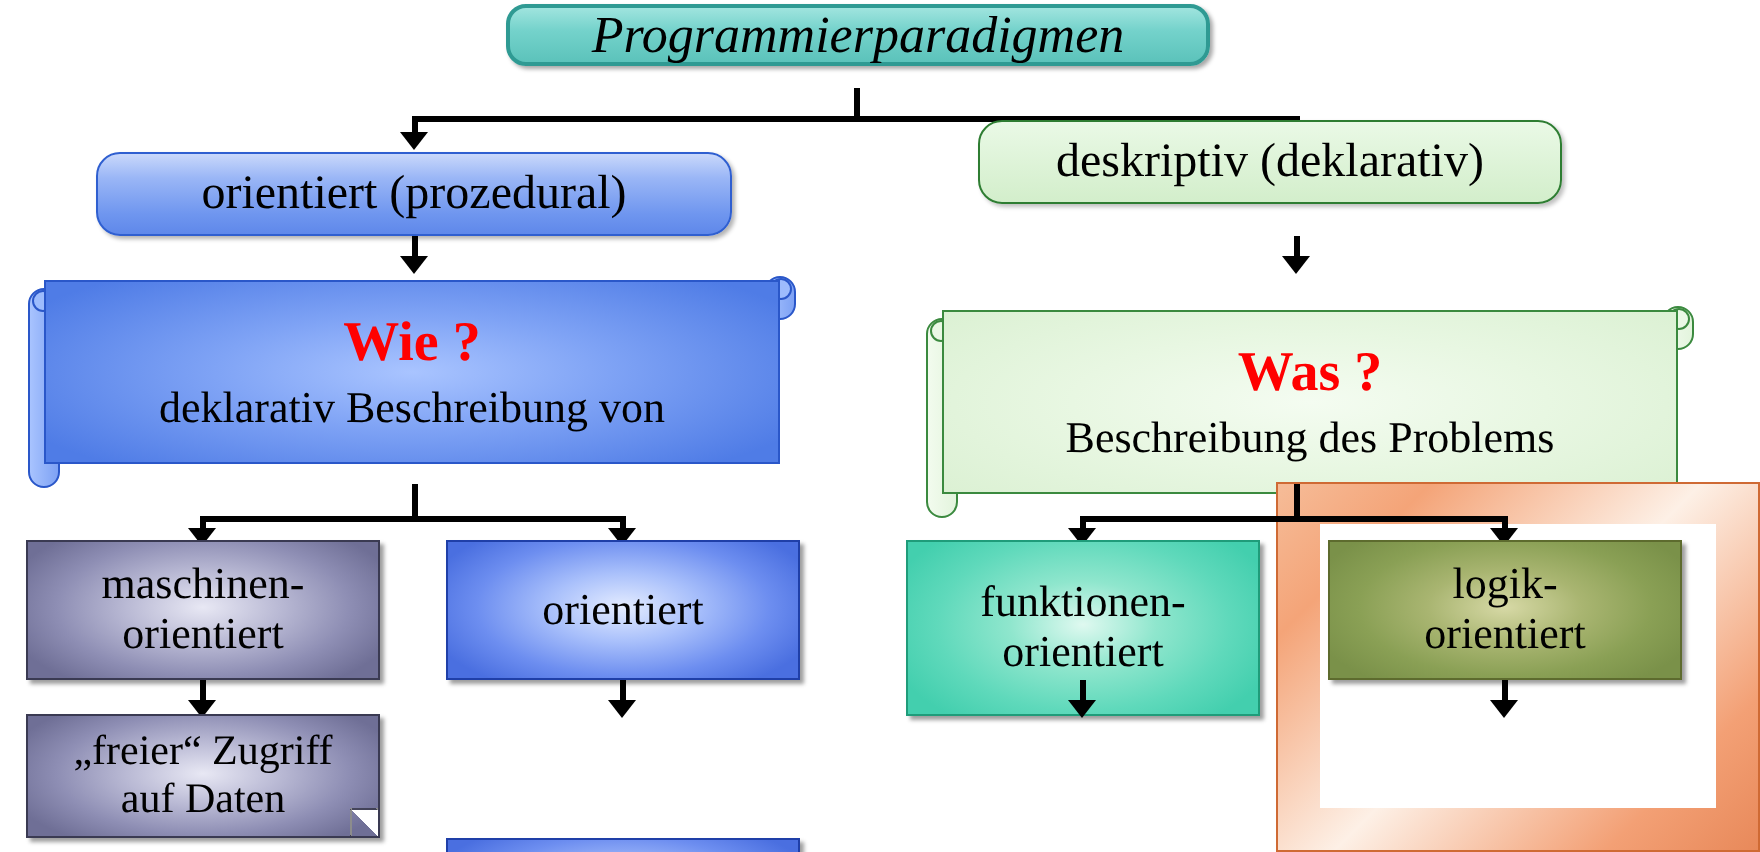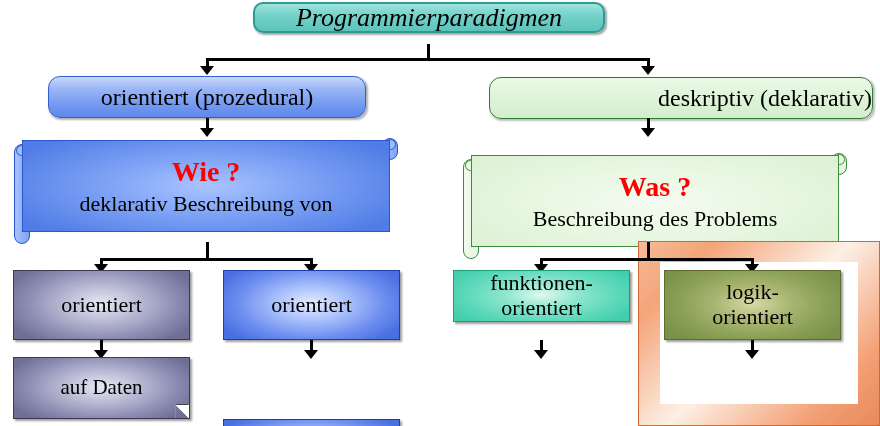--- a/index.html
+++ b/index.html
@@ -84,21 +84,21 @@
   <div class="ln vline" style="left:427px;top:44px;height:16px;"></div>
   <div class="ln hline" style="left:206px;top:58px;width:444px;"></div>
   <div class="ln vline" style="left:206px;top:58px;height:12px;"></div>
   <div class="ln vline" style="left:647px;top:58px;height:12px;"></div>
   <div class="arw" style="left:200px;top:66px;"></div>
   <div class="arw" style="left:641px;top:66px;"></div>
 
   <div class="node cat-blue" style="left:48px;top:76px;width:318px;height:42px;">
     <span>orientiert (prozedural)</span>
   </div>
-  <div class="node cat-green" style="left:489px;top:77px;width:384px;height:42px;align-items:flex-end;">
+  <div class="node cat-green" style="left:489px;top:60px;width:292px;height:42px;">
     <span>deskriptiv (deklarativ)</span>
   </div>
 
   <div class="ln vline" style="left:206px;top:118px;height:14px;"></div>
   <div class="arw" style="left:200px;top:128px;"></div>
   <div class="ln vline" style="left:647px;top:118px;height:14px;"></div>
   <div class="arw" style="left:641px;top:128px;"></div>
 
   <div class="scroll scroll-blue" style="left:8px;top:132px;width:396px;height:110px;">
     <div class="curl curl-l"></div>
@@ -133,44 +133,46 @@
   <div class="arw" style="left:304px;top:264px;"></div>
 
   <div class="ln vline" style="left:647px;top:242px;height:18px;"></div>
   <div class="ln hline" style="left:540px;top:258px;width:214px;"></div>
   <div class="ln vline" style="left:540px;top:258px;height:10px;"></div>
   <div class="ln vline" style="left:751px;top:258px;height:10px;"></div>
   <div class="arw" style="left:534px;top:264px;"></div>
   <div class="arw" style="left:745px;top:264px;"></div>
 
   <div class="node rect r-mach" style="left:13px;top:270px;width:177px;height:70px;">
+    <span>maschinen-</span>
     <span>orientiert</span>
   </div>
   <div class="node rect r-obj" style="left:223px;top:270px;width:177px;height:70px;">
     <span>orientiert</span>
   </div>
-  <div class="node rect r-fun" style="left:453px;top:270px;width:177px;height:52px;">
+  <div class="node rect r-fun" style="left:453px;top:270px;width:177px;height:88px;">
     <span>funktionen-</span>
     <span>orientiert</span>
   </div>
   <div class="node rect r-log" style="left:664px;top:270px;width:177px;height:70px;">
     <span>logik-</span>
     <span>orientiert</span>
   </div>
 
   <div class="ln vline" style="left:100px;top:340px;height:14px;"></div>
   <div class="arw" style="left:94px;top:350px;"></div>
   <div class="ln vline" style="left:310px;top:340px;height:14px;"></div>
   <div class="arw" style="left:304px;top:350px;"></div>
   <div class="ln vline" style="left:540px;top:340px;height:14px;"></div>
   <div class="arw" style="left:534px;top:350px;"></div>
   <div class="ln vline" style="left:751px;top:340px;height:14px;"></div>
   <div class="arw" style="left:745px;top:350px;"></div>
 
   <div class="node rect r-mach fold" style="left:13px;top:357px;width:177px;height:62px;">
+    <span class="sub">„freier“ Zugriff</span>
     <span class="sub">auf Daten</span>
   </div>
   <div class="node rect r-obj fold" style="left:223px;top:357px;width:177px;height:62px;">
     
     
   </div>
 
 </div>
 
 </body></html>

